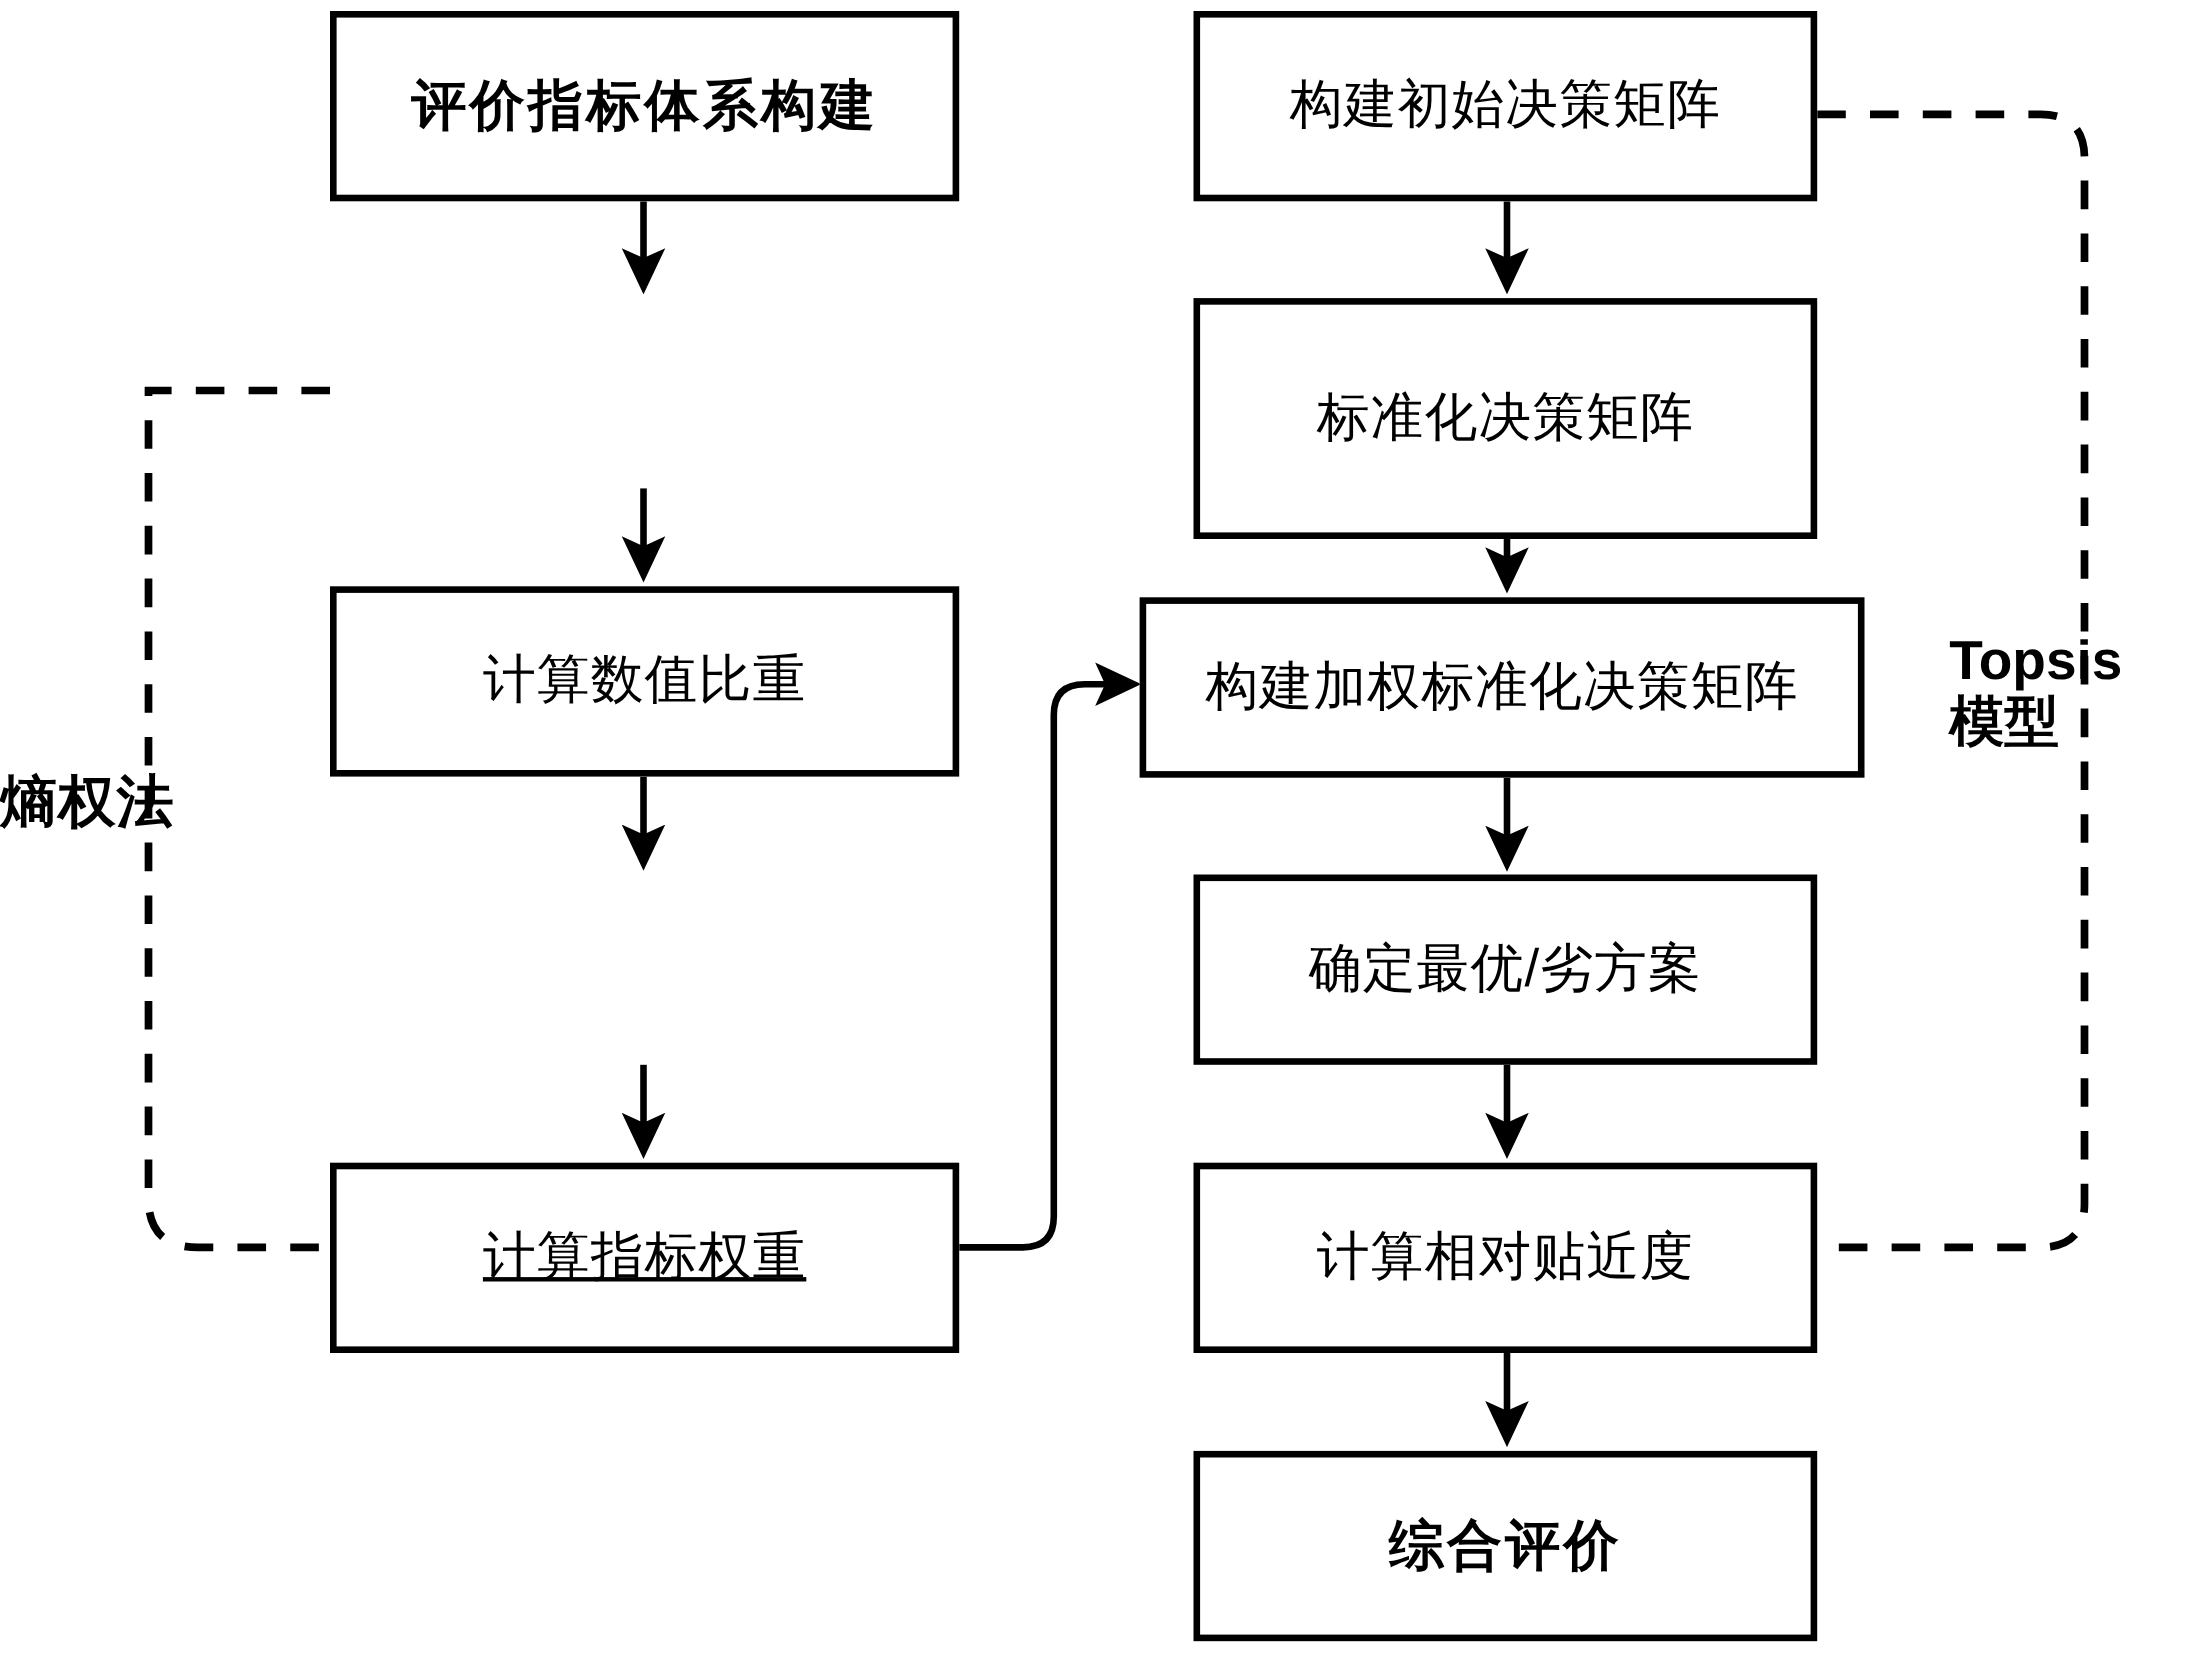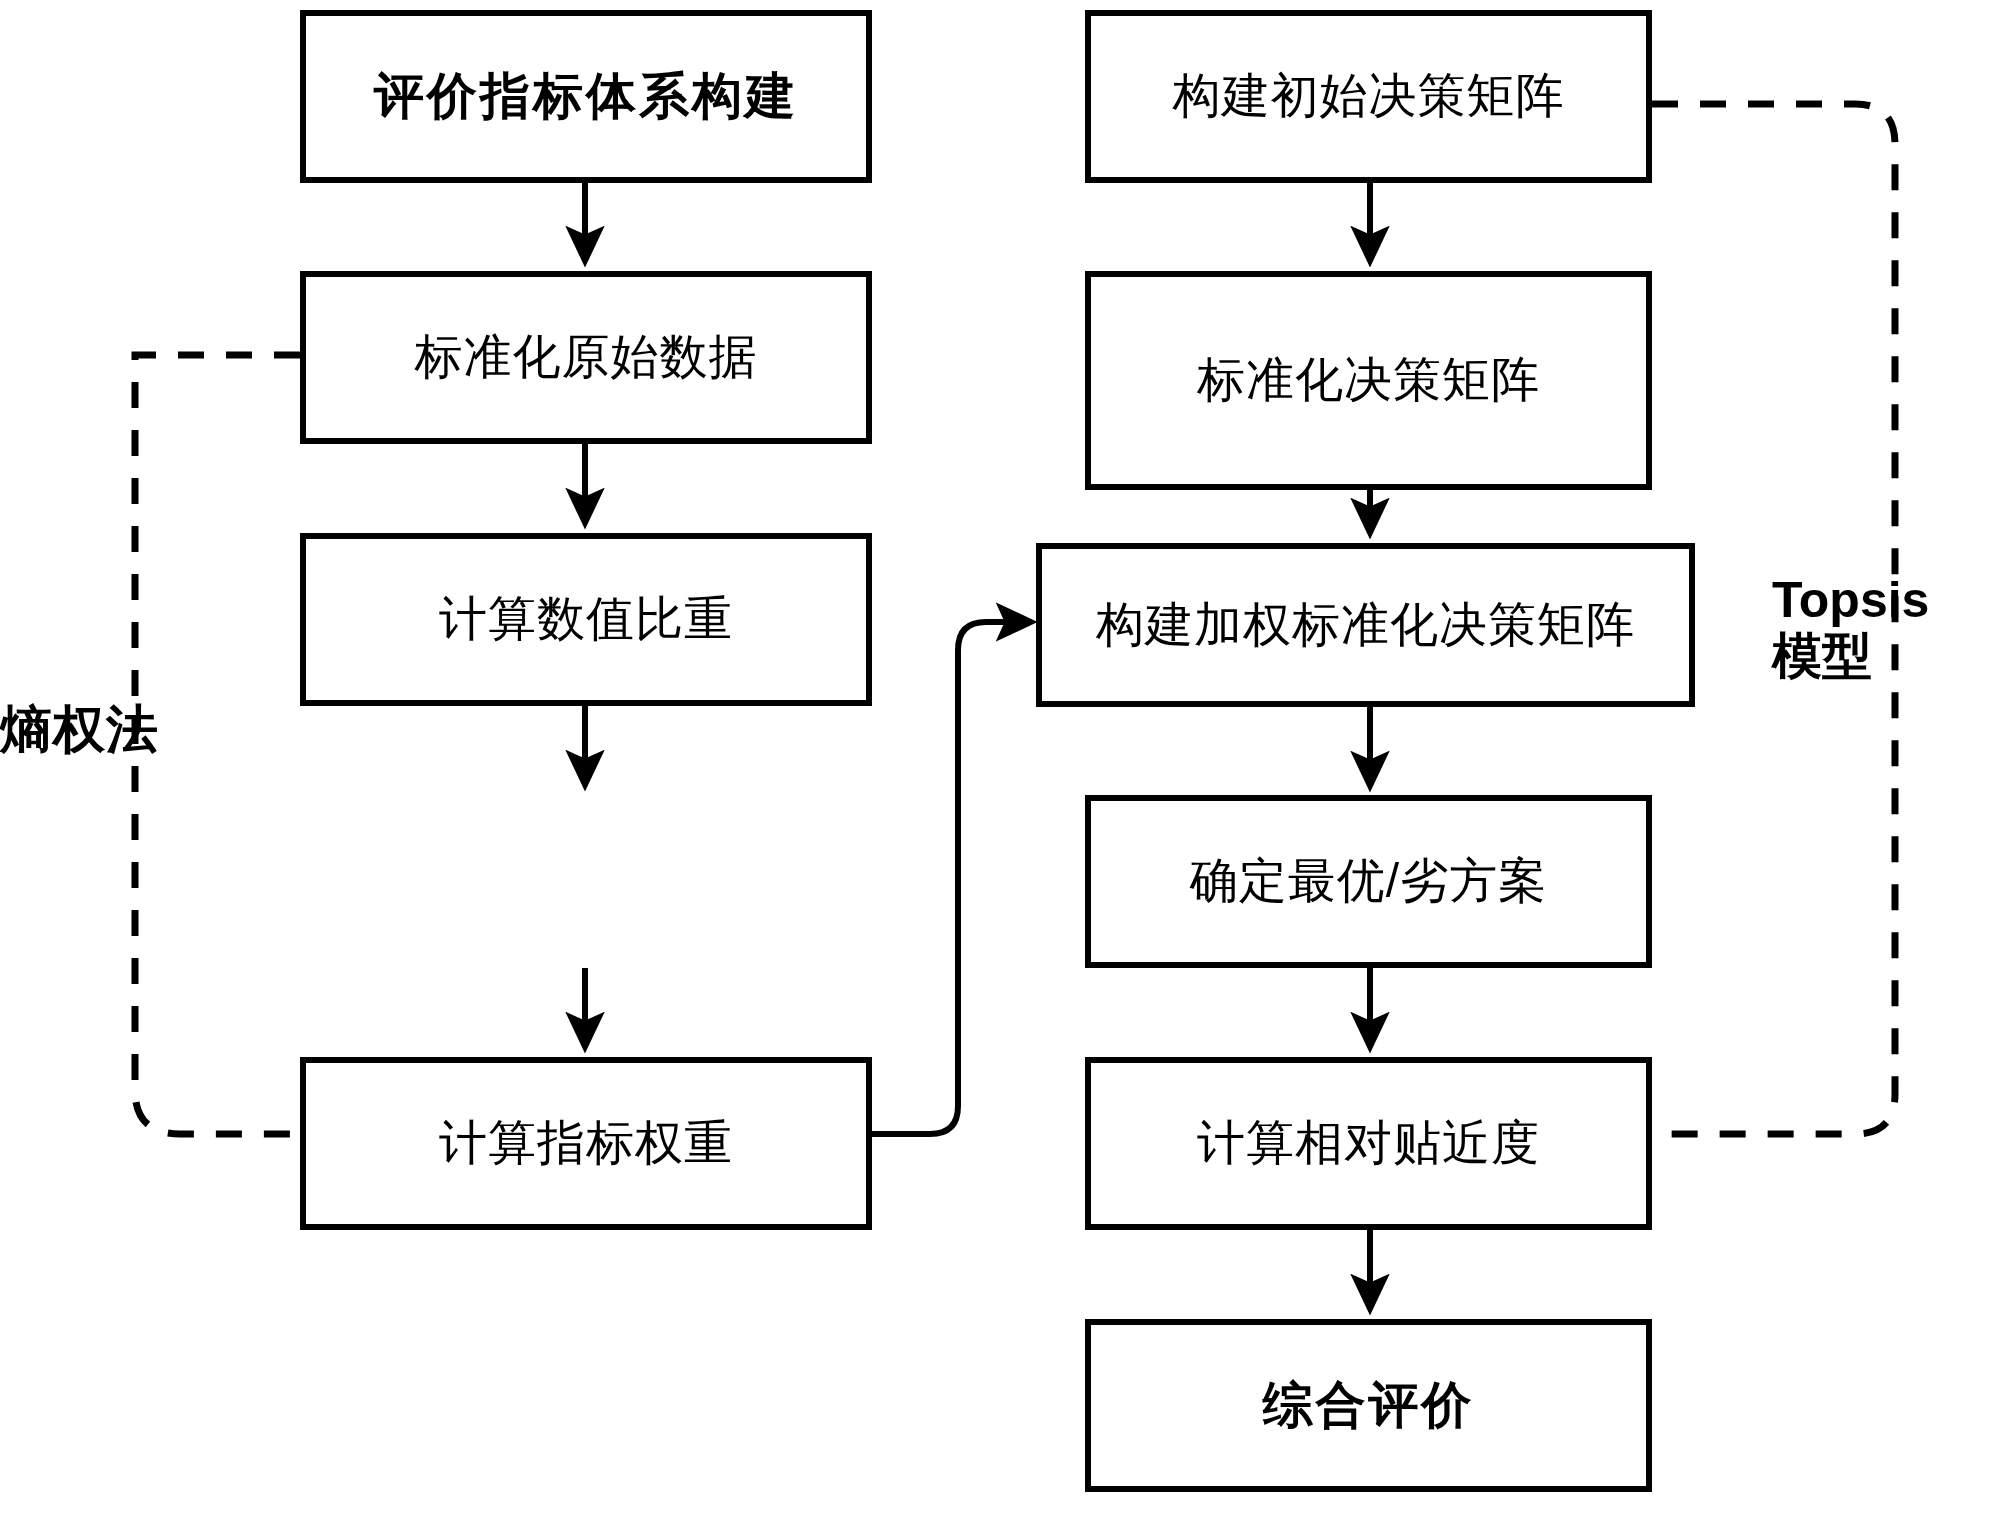--- a/index.html
+++ b/index.html
@@ -108,30 +108,27 @@
 
     <path d="M 300 355 L 135 355 L 135 1090 Q 135 1134 180 1134 L 300 1134" stroke="#000000" stroke-width="7" fill="none" stroke-dasharray="26 22" stroke-linecap="butt"></path>
 
     <path d="M 1652 104 L 1855 104 Q 1895 104 1895 144 L 1895 1094 Q 1895 1134 1855 1134 L 1652 1134" stroke="#000000" stroke-width="7" fill="none" stroke-dasharray="26 22" stroke-linecap="butt"></path>
   </svg>
 
   <div class="node bold" style="left:300px; top:10px; width:572px; height:173px;">
     <span class="label">评价指标体系构建</span>
   </div>
 
-  <div class="node normal" style="left:300px; top:271px; width:572px; height:173px;">
-    <span class="label">标准化原始数据</span>
-  </div>
 
   <div class="node normal" style="left:300px; top:533px; width:572px; height:173px;">
     <span class="label">计算数值比重</span>
   </div>
 
 
-  <div class="node normal" style="left:300px; top:1057px; width:572px; height:173px;">
+  <div class="node normal" style="left:300px; top:1057px; width:572px; height:173px;text-decoration:underline;">
     <span class="label">计算指标权重</span>
   </div>
 
   <div class="node normal" style="left:1085px; top:10px; width:567px; height:173px;">
     <span class="label">构建初始决策矩阵</span>
   </div>
 
   <div class="node normal" style="left:1085px; top:271px; width:567px; height:219px;">
     <span class="label">标准化决策矩阵</span>
   </div>

